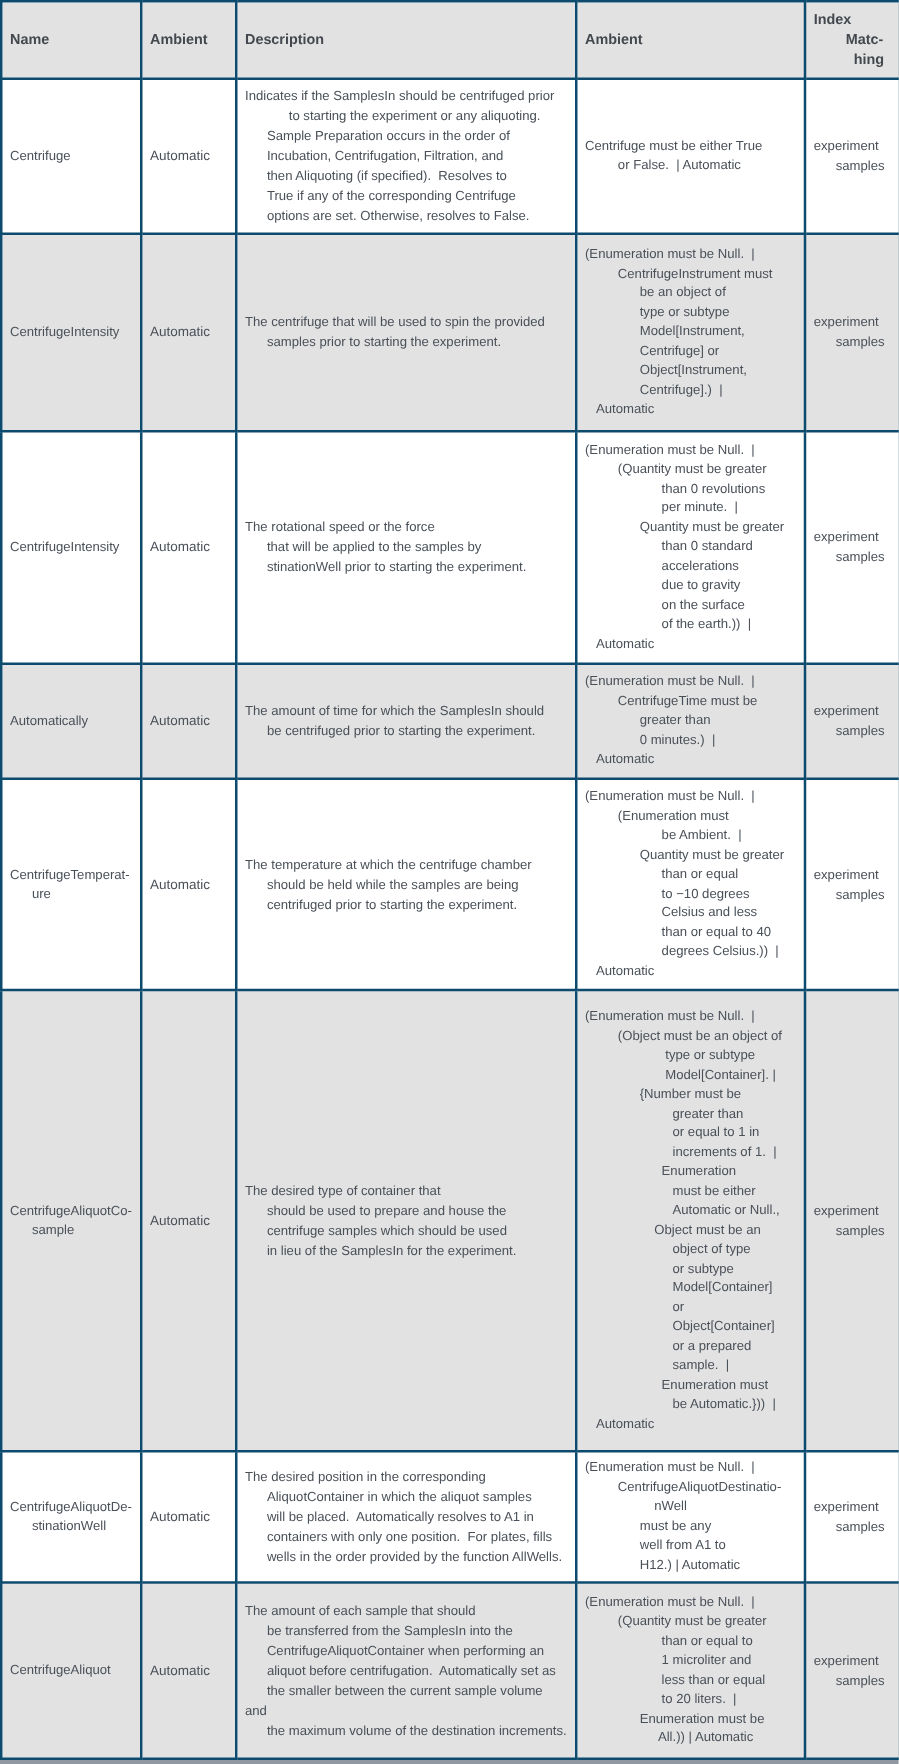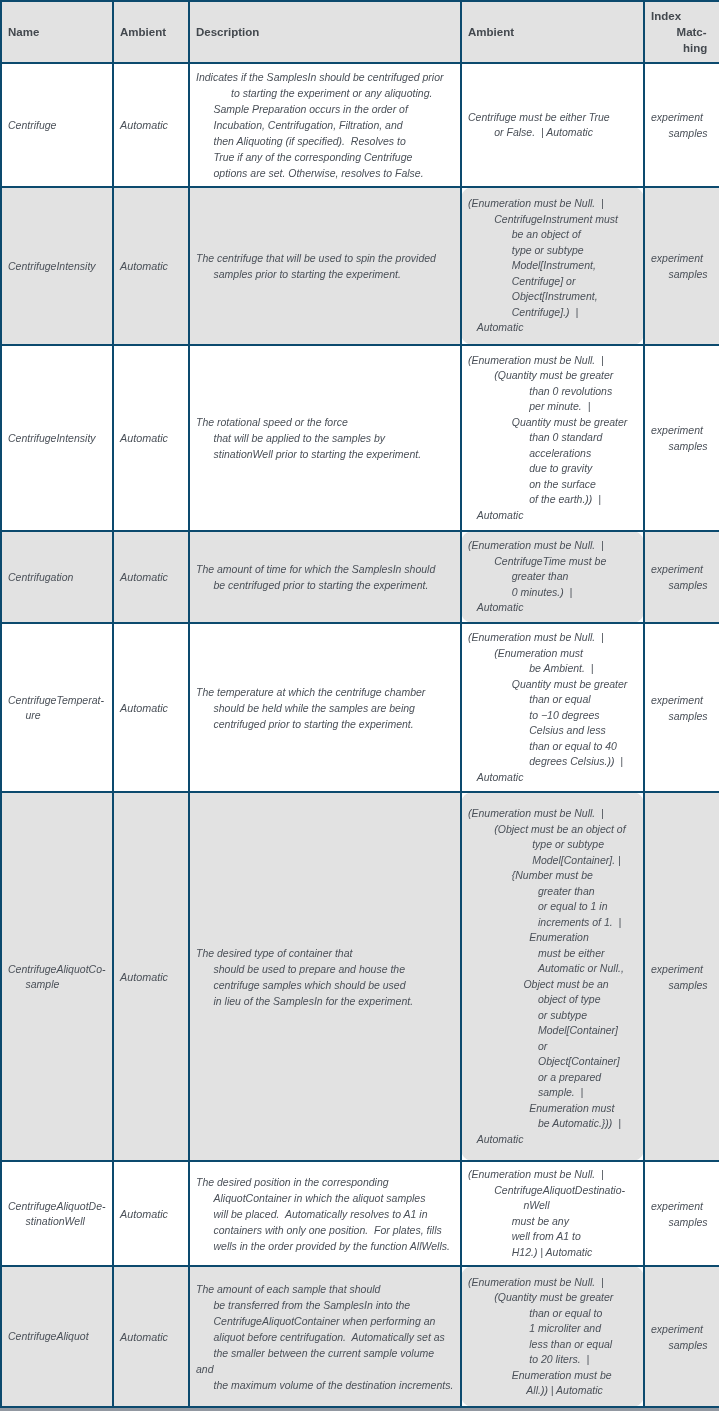--- a/index.html
+++ b/index.html
@@ -34,24 +34,23 @@
     font-weight:700;
     color:#43484e;
     white-space:pre-wrap;
     line-height:16px;
   }
   tbody tr:nth-child(even) td{background:#e2e2e2;}
   td{
     white-space:pre-wrap;
     font-size:10.5px;
     line-height:16px;
-    font-style:italic;
   }
   td.c-name{line-height:15px;margin-left:21px;}
-  td.c-pattern{line-height:15.5px;border-radius:12px;}
+  td.c-pattern{line-height:15.5px;}
   td.c-default{font-size:10.8px;}
 </style>
 </head>
 <body>
 
 <div class="frame">
   <table class="options">
     <colgroup>
       <col class="w-name">
         <col class="w-default">
@@ -117,21 +116,21 @@
                      than 0 standard
                      accelerations
                      due to gravity
                      on the surface
                      of the earth.))  |
    Automatic</td>
         <td class="c-index">experiment
       samples</td>
       </tr>
       <tr style="height:92px;">
-        <td class="c-name">Centrifugation</td>
+        <td class="c-name">Automatically</td>
         <td class="c-default">Automatic</td>
         <td class="c-desc">The amount of time for which the SamplesIn should
       be centrifuged prior to starting the experiment.</td>
         <td class="c-pattern">(Enumeration must be Null.  |
          CentrifugeTime must be
                greater than
                0 minutes.)  |
    Automatic</td>
         <td class="c-index">experiment
       samples</td>

